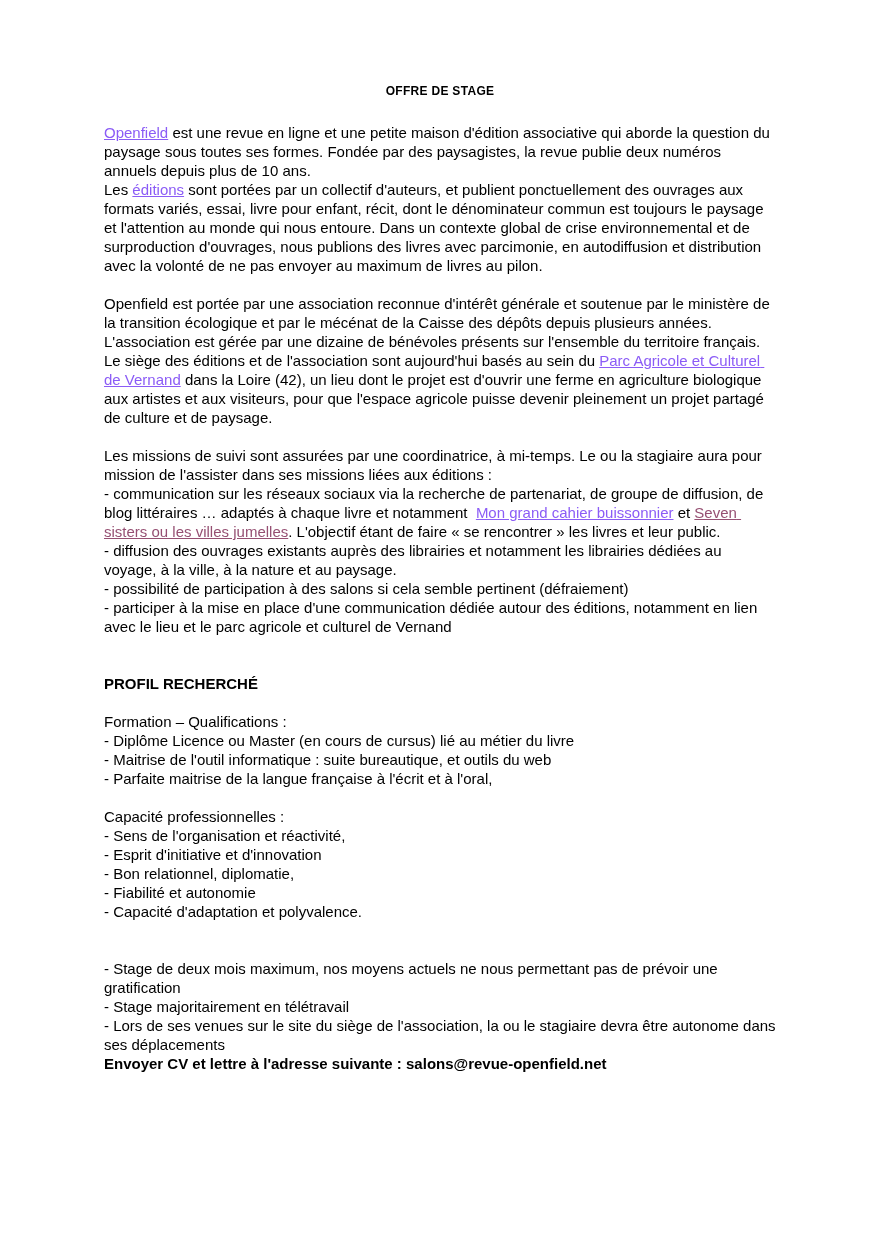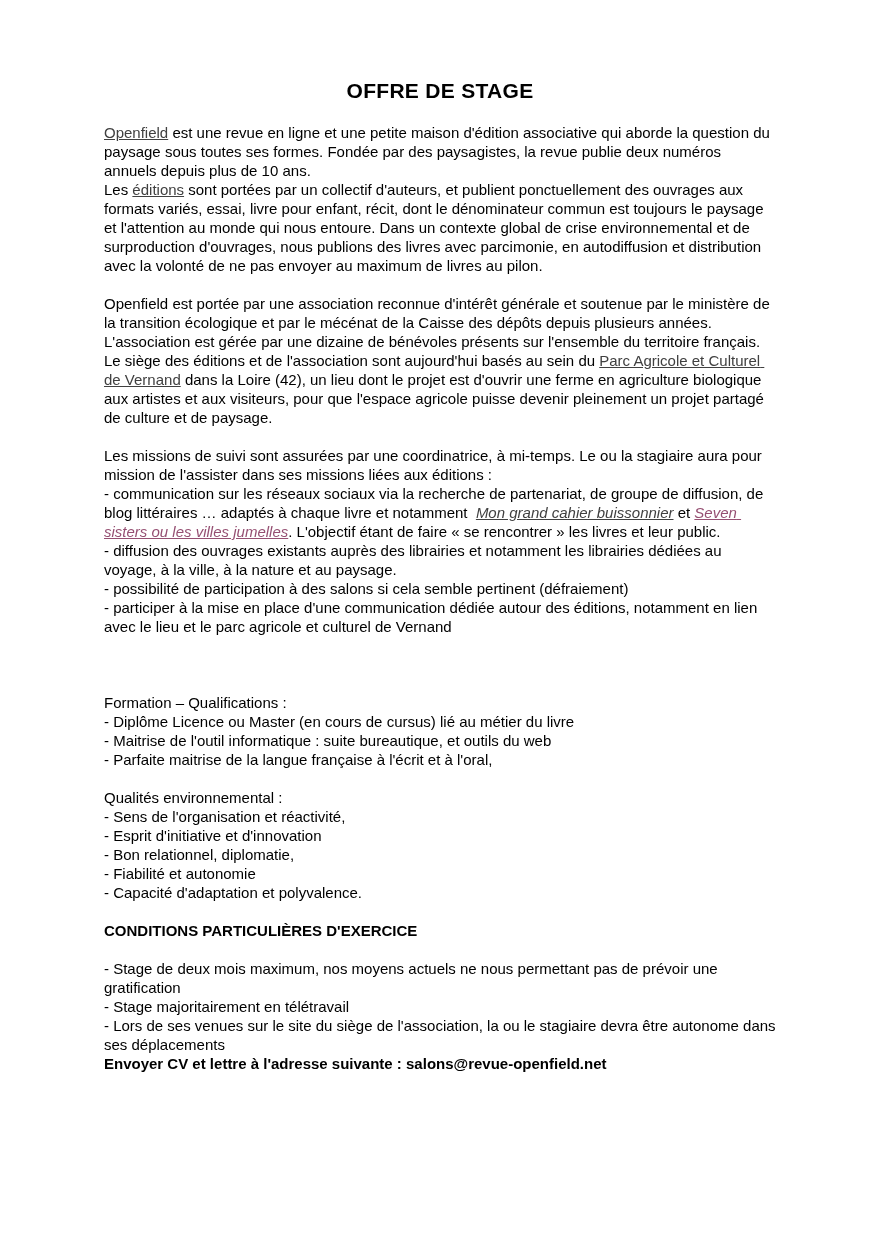--- a/index.html
+++ b/index.html
@@ -17,21 +17,21 @@
     background: #ffffff;
     padding: 78px 104px 40px 104px;
     overflow: hidden;
     font-family: "Liberation Sans", "DejaVu Sans", sans-serif;
     font-size: 15px;
     line-height: 19px;
     color: #000000;
     -webkit-font-smoothing: antialiased;
   }
   .title {
-    font-size: 21px;
+    font-size: 12px;
     font-weight: bold;
     line-height: 26px;
     text-align: center;
     letter-spacing: 0.3px;
     white-space: pre-wrap;
   }
   .heading {
     font-weight: bold;
     white-space: pre-wrap;
   }
@@ -39,23 +39,23 @@
     margin: 0;
     white-space: pre-wrap;
   }
   .blank {
     height: 19px;
   }
   a.run-link {
     text-decoration: underline;
     cursor: pointer;
   }
-  a.run-link.c-link    { color: #404040; }
+  a.run-link.c-link    { color: #8b5cf6; }
   a.run-link.c-visited { color: #954f72; }
-  .s-italic    { font-style: italic; }
+  .s-italic    { }
   .s-bold      { font-weight: bold; }
   .s-underline { }
 </style>
 </head>
 <body>
 
 <div class="page">
     <div class="title">OFFRE DE STAGE</div>
     <div class="blank"></div>
     <p class="para"><a href="#" class="run-link c-link">Openfield</a><span> est une revue en ligne et une petite maison d'édition associative qui aborde la question du paysage sous toutes ses formes. Fondée par des paysagistes, la revue publie deux numéros annuels depuis plus de 10 ans.
@@ -63,32 +63,32 @@
     <div class="blank"></div>
     <p class="para"><span>Openfield est portée par une association reconnue d'intérêt générale et soutenue par le ministère de la transition écologique et par le mécénat de la Caisse des dépôts depuis plusieurs années. L'association est gérée par une dizaine de bénévoles présents sur l'ensemble du territoire français. Le siège des éditions et de l'association sont aujourd'hui basés au sein du </span><a href="#" class="run-link c-link">Parc Agricole et Culturel de Vernand</a><span> dans la Loire (42), un lieu dont le projet est d'ouvrir une ferme en agriculture biologique aux artistes et aux visiteurs, pour que l'espace agricole puisse devenir pleinement un projet partagé de culture et de paysage.</span></p>
     <div class="blank"></div>
     <p class="para"><span>Les missions de suivi sont assurées par une coordinatrice, à mi-temps. Le ou la stagiaire aura pour mission de l'assister dans ses missions liées aux éditions :
 - communication sur les réseaux sociaux via la recherche de partenariat, de groupe de diffusion, de blog littéraires … adaptés à chaque livre et notamment  </span><a href="#" class="run-link c-link s-italic">Mon grand cahier buissonnier</a><span> et </span><a href="#" class="run-link c-visited s-italic">Seven sisters ou les villes jumelles</a><span>. L'objectif étant de faire « se rencontrer » les livres et leur public.
 - diffusion des ouvrages existants auprès des librairies et notamment les librairies dédiées au voyage, à la ville, à la nature et au paysage.
 - possibilité de participation à des salons si cela semble pertinent (défraiement)
 - participer à la mise en place d'une communication dédiée autour des éditions, notamment en lien avec le lieu et le parc agricole et culturel de Vernand</span></p>
     <div class="blank"></div>
     <div class="blank"></div>
+    <div class="heading">PROFIL RECHERCHÉ</div>
     <div class="blank"></div>
     <p class="para"><span class="s-underline">Formation – Qualifications :</span><span>
 - Diplôme Licence ou Master (en cours de cursus) lié au métier du livre
 - Maitrise de l'outil informatique : suite bureautique, et outils du web
 - Parfaite maitrise de la langue française à l'écrit et à l'oral,</span></p>
     <div class="blank"></div>
-    <p class="para"><span class="s-underline">Qualités environnemental :</span><span>
+    <p class="para"><span class="s-underline">Capacité professionnelles :</span><span>
 - Sens de l'organisation et réactivité,
 - Esprit d'initiative et d'innovation
 - Bon relationnel, diplomatie,
 - Fiabilité et autonomie
 - Capacité d'adaptation et polyvalence.</span></p>
     <div class="blank"></div>
-    <div class="heading">CONDITIONS PARTICULIÈRES D'EXERCICE</div>
     <div class="blank"></div>
     <p class="para"><span>- Stage de deux mois maximum, nos moyens actuels ne nous permettant pas de prévoir une gratification
 - Stage majoritairement en télétravail
 - Lors de ses venues sur le site du siège de l'association, la ou le stagiaire devra être autonome dans ses déplacements
 </span><span class="s-bold">Envoyer CV et lettre à l'adresse suivante : salons@revue-openfield.net</span></p>
   </div>
 
 </body></html>

